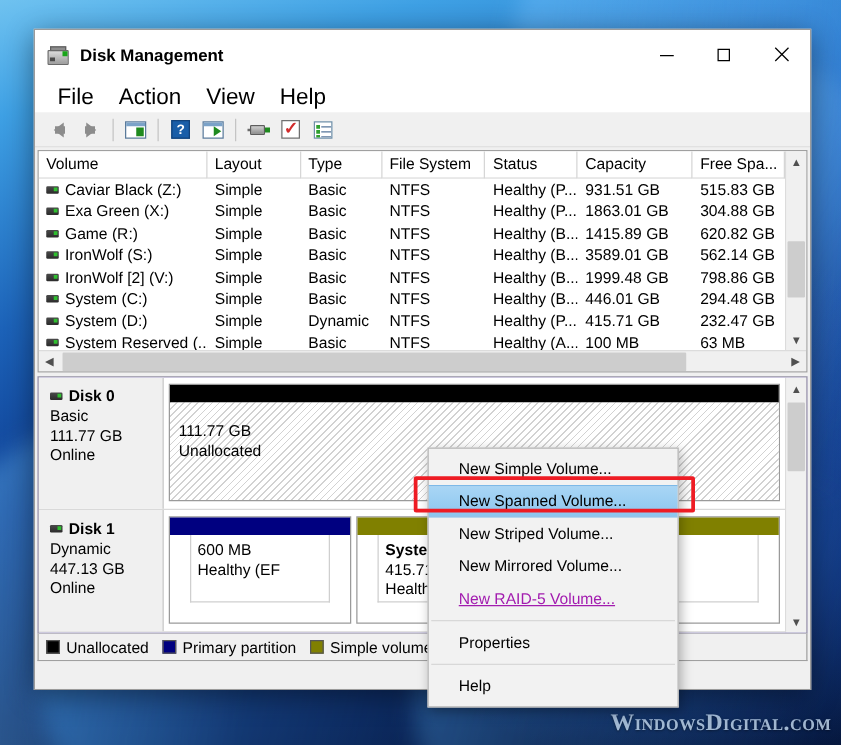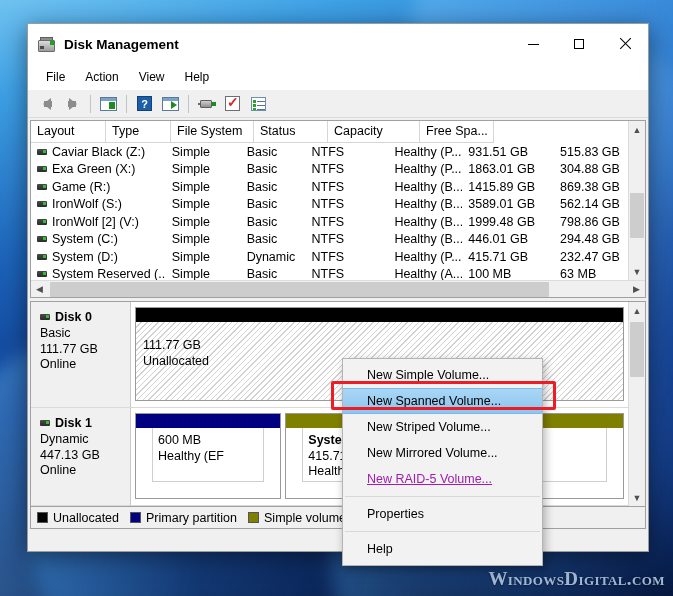--- a/index.html
+++ b/index.html
@@ -134,21 +134,21 @@
   
   #menubar {
     height: 26px;
     background: #ffffff;
     display: flex;
     align-items: center;
     padding-left: 8px;
     flex: 0 0 auto;
   }
   .menu-item {
-    font-size: 12px;
+    font-size: 18px;
     color: #000;
     padding: 3px 10px;
     cursor: default;
     user-select: none;
   }
 
   
   #toolbar {
     height: 28px;
     background: #f0f0f0;
@@ -612,20 +612,21 @@
         </span>
       </div>
     </div>
 
     <div id="content">
 
       <div id="vol-pane">
         <div id="vol-main">
           <div id="vol-grid">
             <div class="vl-header">
+              <div class="hc c0">Volume</div>
               <div class="hc c1">Layout</div>
               <div class="hc c2">Type</div>
               <div class="hc c3">File System</div>
               <div class="hc c4">Status</div>
               <div class="hc c5">Capacity</div>
               <div class="hc c6">Free Spa...</div>
             </div>
             <div class="vl-body" id="vol-body">
                 <div class="vl-row">
                   <div class="vl-cell c0">
@@ -654,21 +655,21 @@
                 <div class="vl-row">
                   <div class="vl-cell c0">
                     <span class="vol-ico"></span>
                     <span>Game (R:)</span>
                   </div>
                   <div class="vl-cell c1">Simple</div>
                   <div class="vl-cell c2">Basic</div>
                   <div class="vl-cell c3">NTFS</div>
                   <div class="vl-cell c4">Healthy (B...</div>
                   <div class="vl-cell c5">1415.89 GB</div>
-                  <div class="vl-cell c6">869.38 GB</div>
+                  <div class="vl-cell c6">620.82 GB</div>
                 </div>
                 <div class="vl-row">
                   <div class="vl-cell c0">
                     <span class="vol-ico"></span>
                     <span>IronWolf (S:)</span>
                   </div>
                   <div class="vl-cell c1">Simple</div>
                   <div class="vl-cell c2">Basic</div>
                   <div class="vl-cell c3">NTFS</div>
                   <div class="vl-cell c4">Healthy (B...</div>

